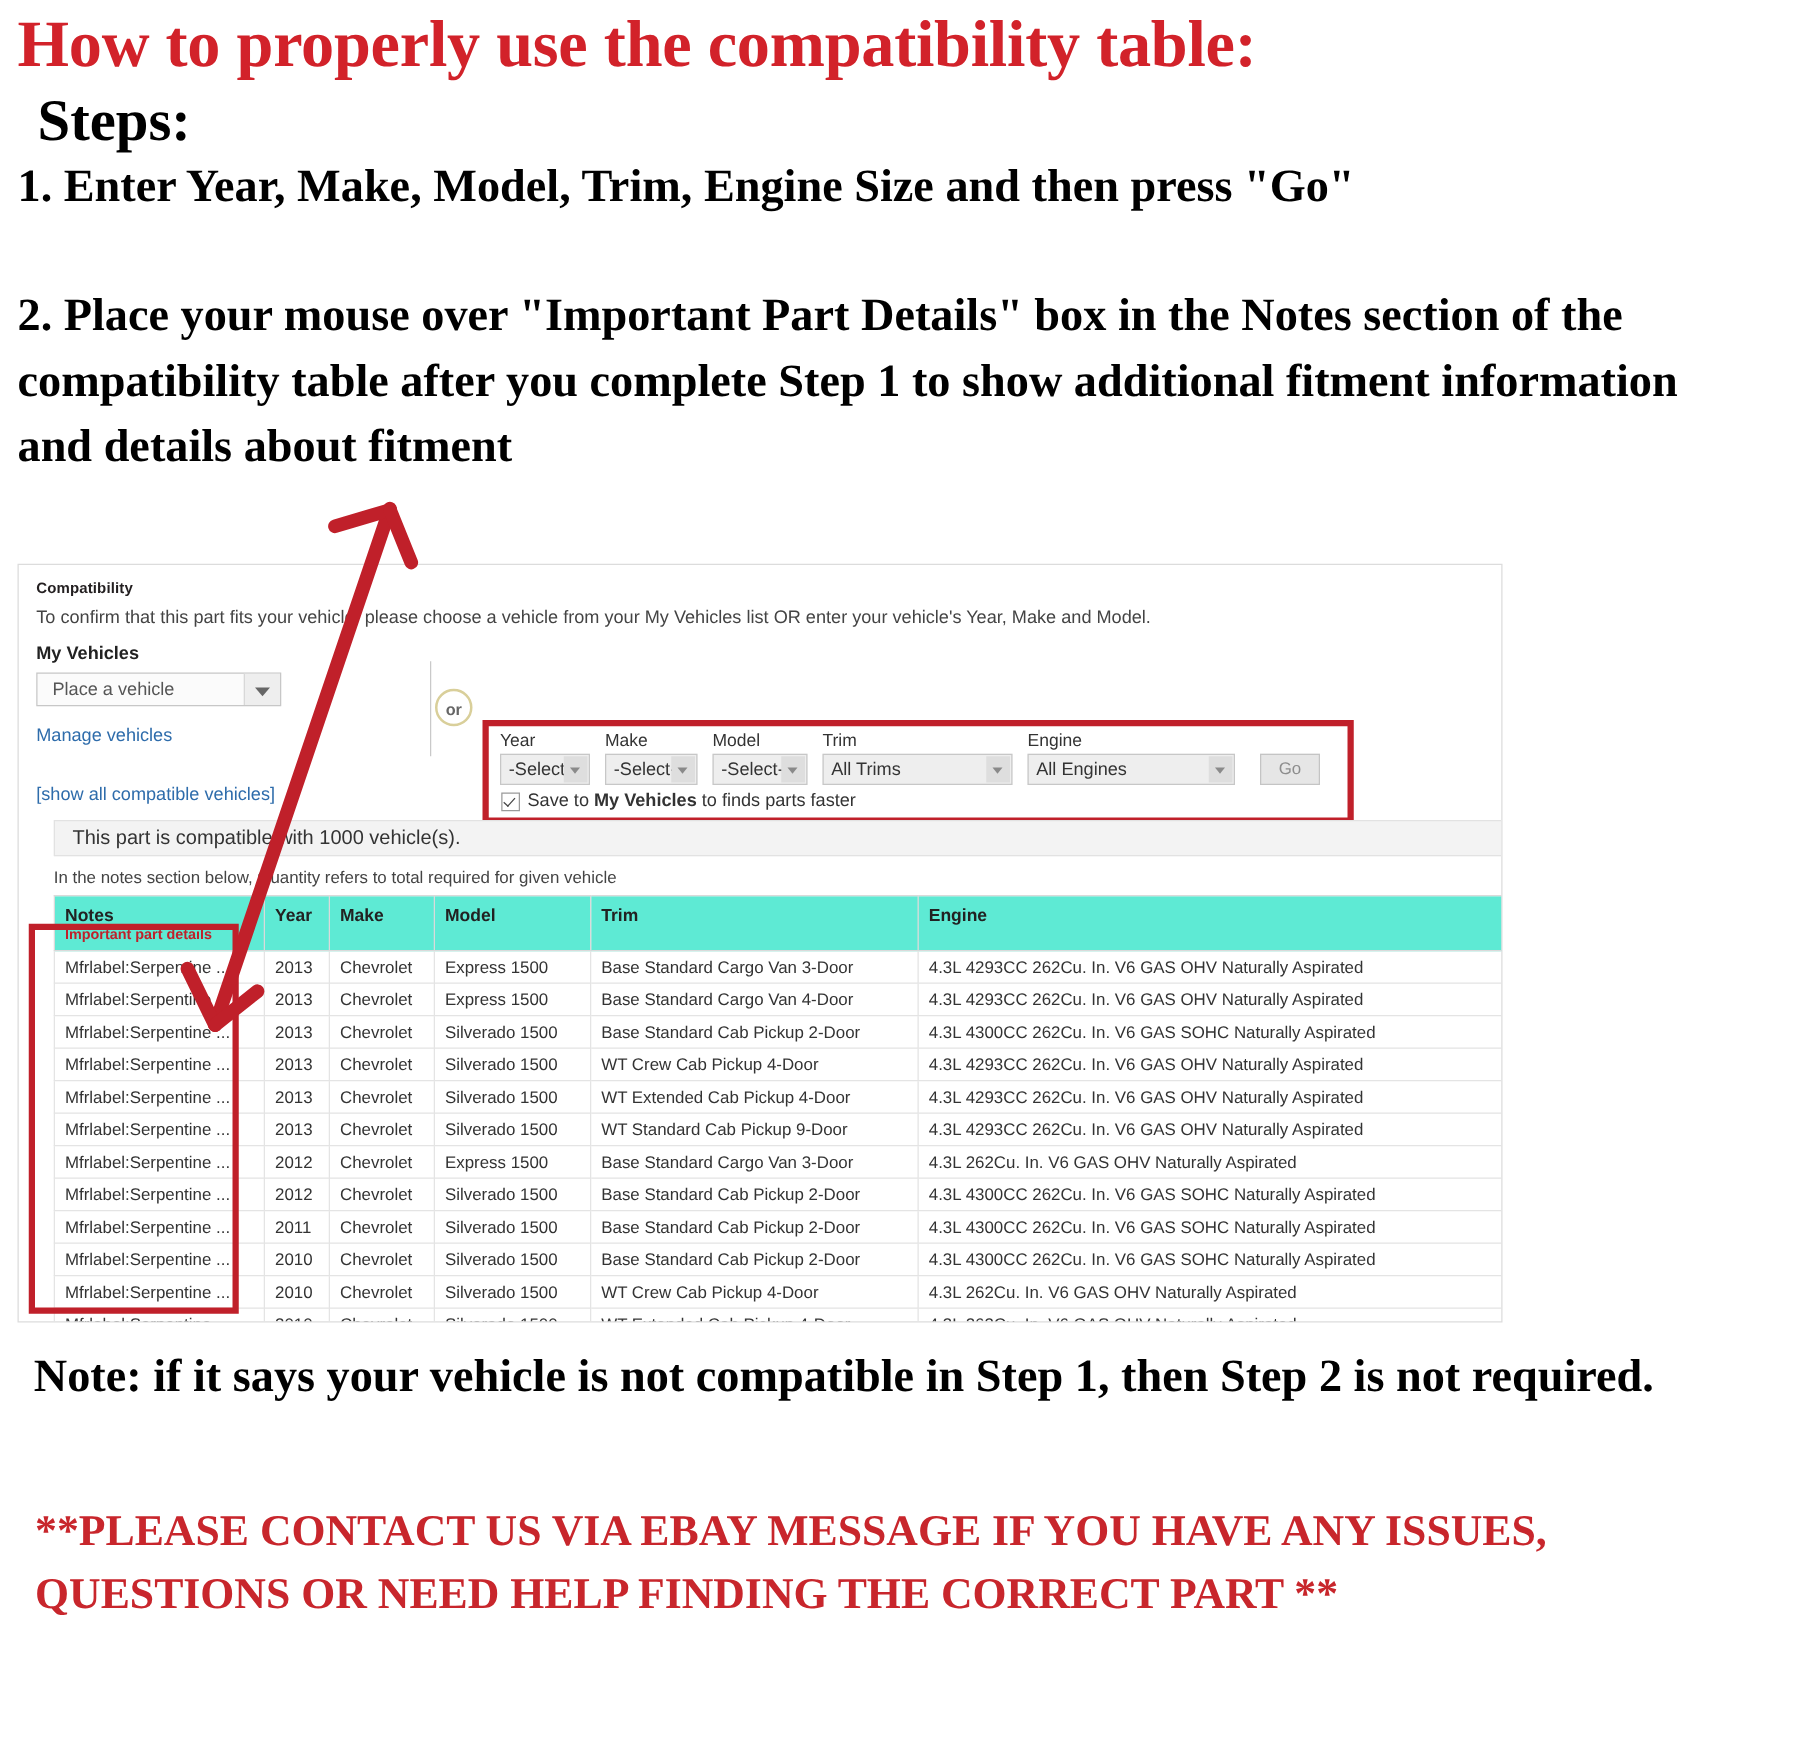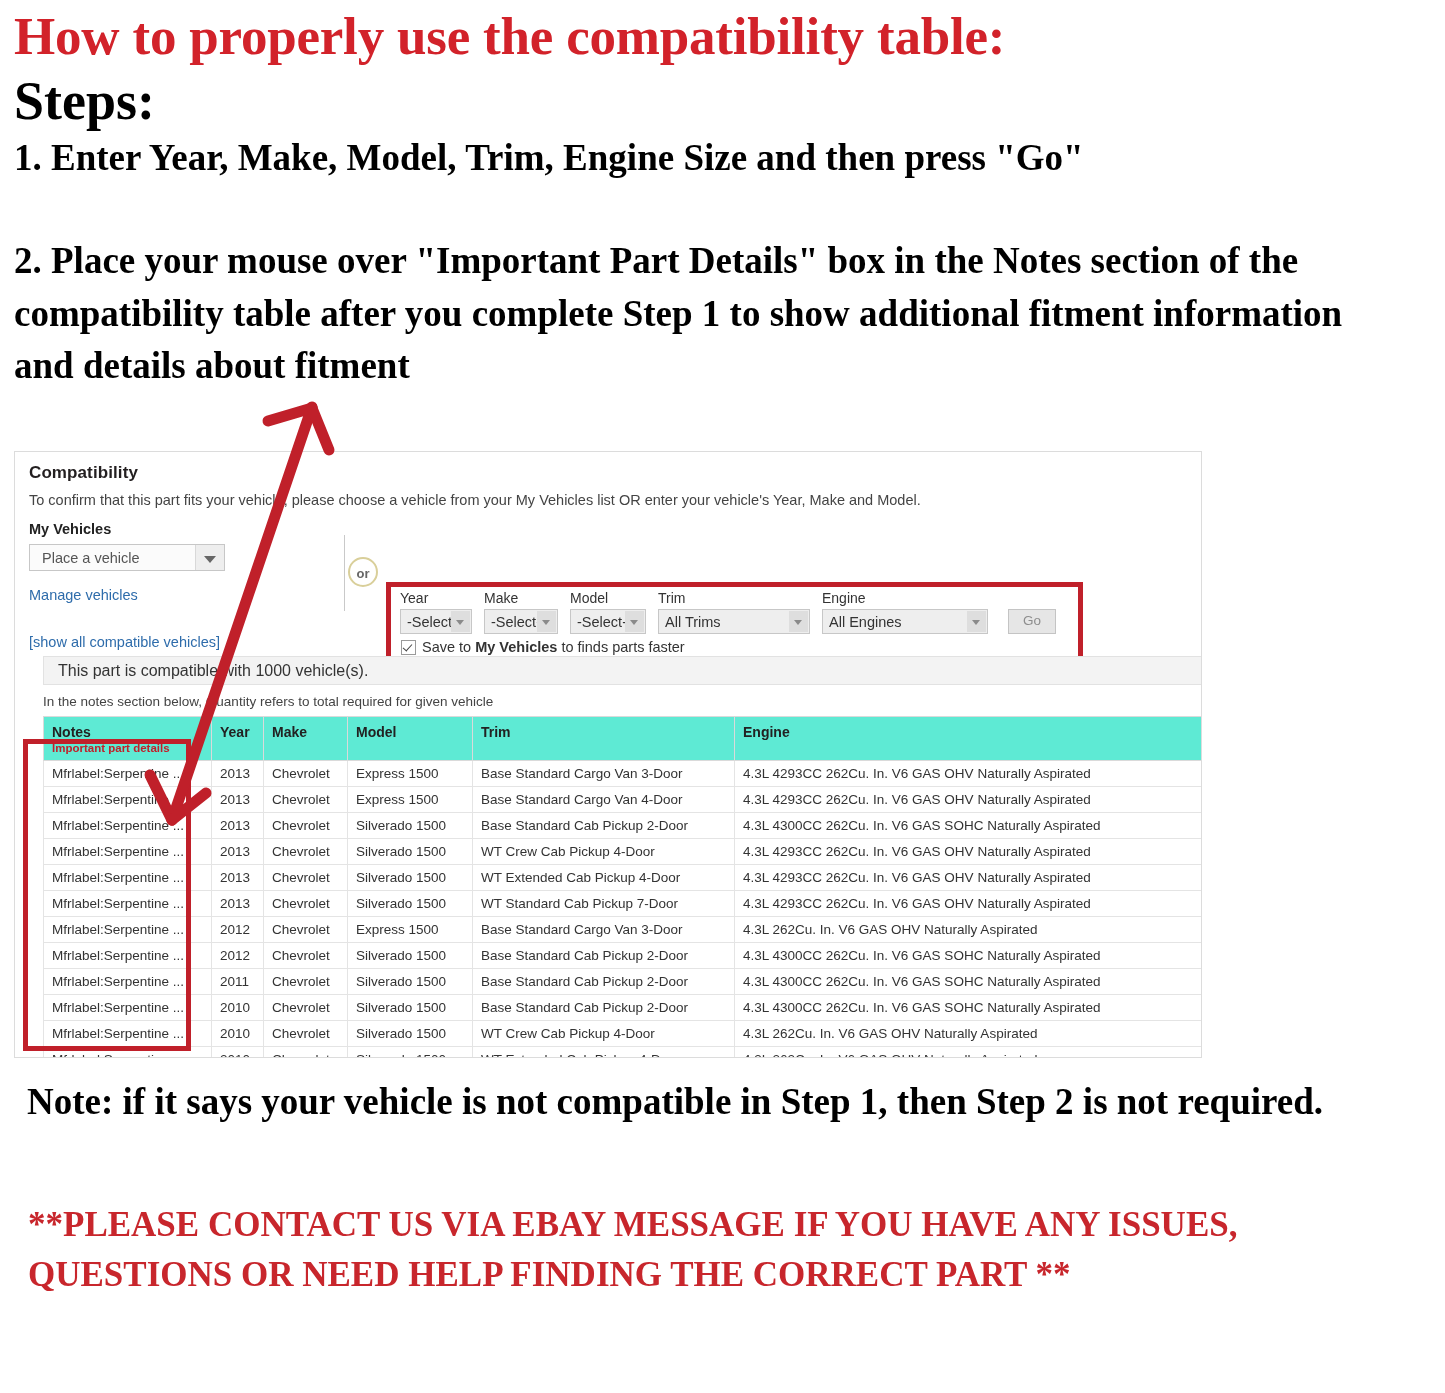--- a/index.html
+++ b/index.html
@@ -28,23 +28,23 @@
     font-weight: bold;
     font-size: 53px;
     line-height: 1.08;
     letter-spacing: -0.2px;
     margin: 0 0 6px 0;
     white-space: nowrap;
   }
   .steps-label {
     color: #000;
     font-weight: bold;
-    font-size: 54px;
+    font-size: 47px;
     line-height: 1.12;
-    margin: 0 0 4px 0;
+    margin: 0 0 4px 16px;
   }
   .step-line {
     color: #000;
     font-weight: bold;
     font-size: 37px;
     line-height: 1.2;
     margin: 0;
   }
   .step-two {
     color: #000;
@@ -66,21 +66,21 @@
     background: #ffffff;
     overflow: hidden;
   }
   .compat-inner {
     position: absolute;
     left: 14px;
     top: 11px;
     right: 8px;
   }
   .compat-title {
-    font-size: 17px;
+    font-size: 12px;
     font-weight: bold;
     color: #231f20;
     letter-spacing: 0.1px;
     margin: 0 0 9px 0;
   }
   .compat-sub {
     font-size: 14.5px;
     color: #444444;
     margin: 0 0 13px 0;
     white-space: nowrap;
@@ -532,21 +532,21 @@
             <td>Chevrolet</td>
             <td>Silverado 1500</td>
             <td>WT Extended Cab Pickup 4-Door</td>
             <td>4.3L 4293CC 262Cu. In. V6 GAS OHV Naturally Aspirated</td>
           </tr>
           <tr>
             <td>Mfrlabel:Serpentine ...</td>
             <td>2013</td>
             <td>Chevrolet</td>
             <td>Silverado 1500</td>
-            <td>WT Standard Cab Pickup 7-Door</td>
+            <td>WT Standard Cab Pickup 9-Door</td>
             <td>4.3L 4293CC 262Cu. In. V6 GAS OHV Naturally Aspirated</td>
           </tr>
           <tr>
             <td>Mfrlabel:Serpentine ...</td>
             <td>2012</td>
             <td>Chevrolet</td>
             <td>Express 1500</td>
             <td>Base Standard Cargo Van 3-Door</td>
             <td>4.3L 262Cu. In. V6 GAS OHV Naturally Aspirated</td>
           </tr>

